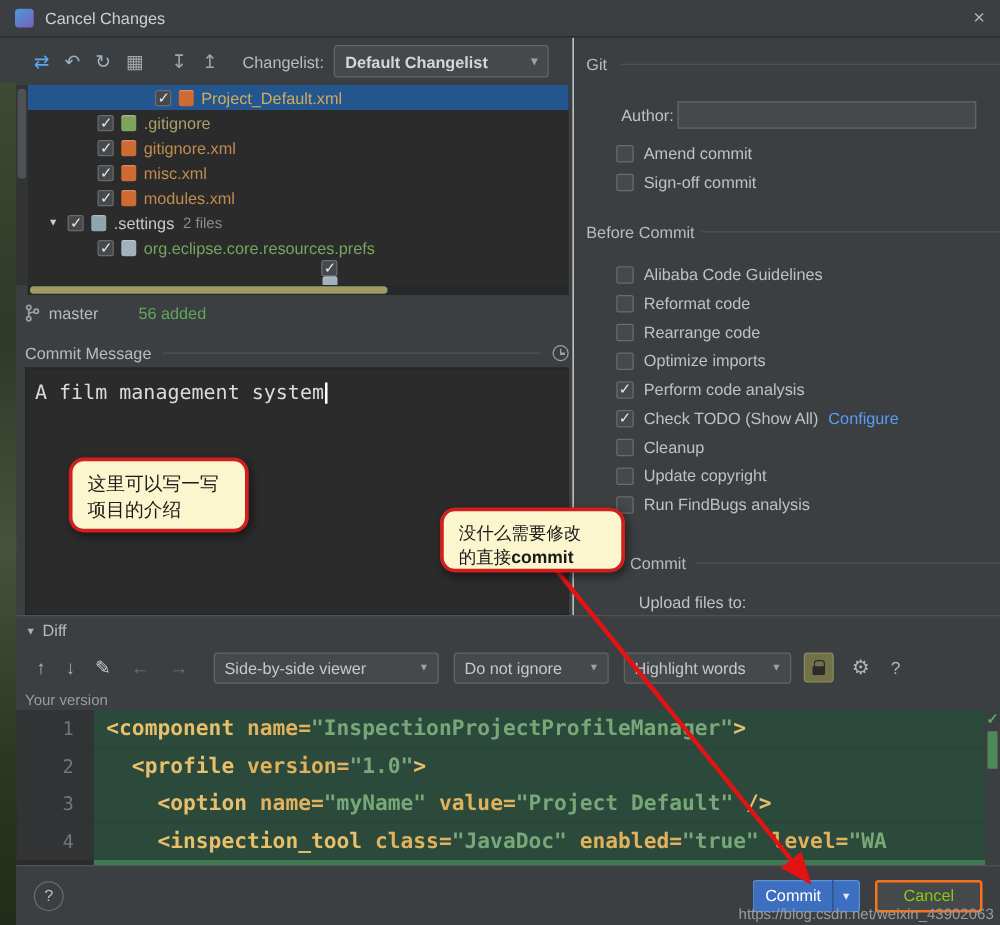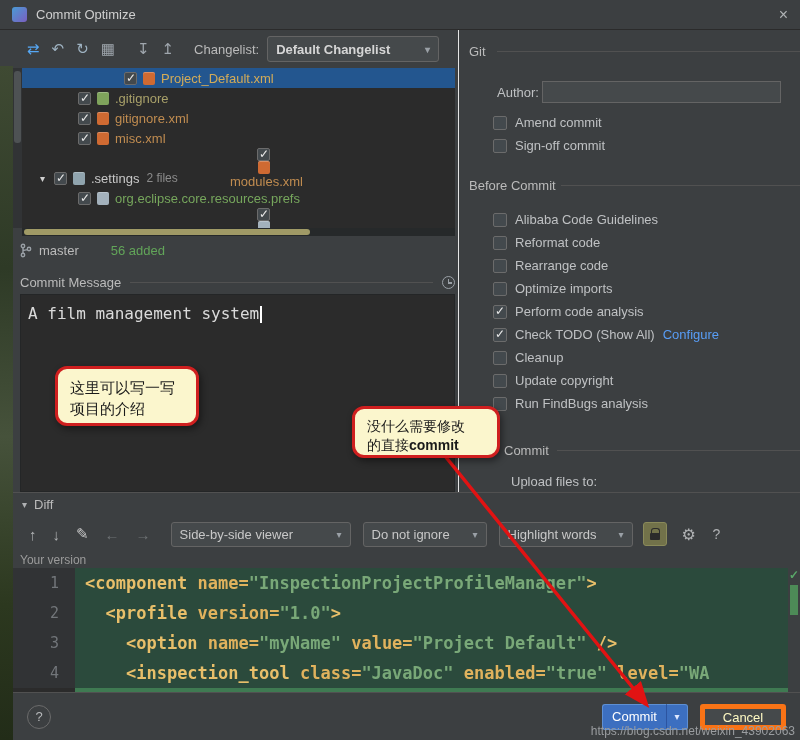--- a/index.html
+++ b/index.html
@@ -130,39 +130,39 @@
   
   .footer { position:absolute; left:13px; top:692px; width:787px; height:48px; background:#3c3f41;
     border-top:1px solid #515151; display:flex; align-items:center; padding:0 14px; z-index:10; }
   .help-btn { width:24px; height:24px; border-radius:50%; border:1px solid #6b6b6b; color:#b6b8ba;
     display:flex; align-items:center; justify-content:center; cursor:pointer; }
   .footer-buttons { margin-left:auto; display:flex; align-items:center; }
   .btn { height:26px; display:flex; align-items:center; justify-content:center; border-radius:3px; cursor:pointer; }
   .btn-commit { width:64px; background:#3c6fc0; border:1px solid #5d8fd4; border-right:none; color:#ffffff; border-radius:3px 0 0 3px; }
   .btn-commit-arrow { width:22px; background:#3c6fc0; border:1px solid #5d8fd4; border-left:1px solid #2c54a0;
     color:#dfe9ff; font-size:10px; border-radius:0 3px 3px 0; }
-  .btn-cancel { width:86px; background:#45494b; border:5px solid #f97316; color:#fef9c3; margin-left:12px;align-items:flex-end; }
+  .btn-cancel { width:86px; background:#45494b; border:2px solid #f97316; color:#84cc16; margin-left:12px; }
 
   
   .callout { position:absolute; background:#fbf6cd; border:3px solid #cf1f1f; border-radius:12px;
     color:#1a1a1a; padding:8px 12px; z-index:20; box-shadow:2px 3px 7px rgba(0,0,0,.45); }
   #callout1 { left:55px; top:366px; width:144px; height:60px; font-size:15px; line-height:21px; }
   #callout2 { left:352px; top:406px; width:148px; height:52px; font-size:14px; line-height:19px; }
   .arrow-overlay { position:absolute; left:420px; top:430px; width:260px; height:295px; z-index:19; pointer-events:none; }
 
   .watermark { position:absolute; right:5px; bottom:2px; font-size:12px; color:#9a9da0; z-index:21; }
 </style>
 </head>
 <body>
 
 <div class="screen" data-name="screen">
 
   <div class="titlebar" data-name="titlebar">
     <span class="dlg-icon" data-name="commit-dialog-icon"></span>
-    <span class="title" data-name="dialog-title">Commit Optimize</span>
+    <span class="title" data-name="dialog-title">Cancel Changes</span>
     <span class="close" data-name="close-button">×</span>
   </div>
 
   <div class="toolbar" data-name="main-toolbar">
     <div class="tb-icons" data-name="toolbar-icons">
         <span class="tb-icon" data-name="show-diff-icon" style="color: rgb(86, 168, 245);">⇄</span>
         <span class="tb-icon" data-name="rollback-icon" style="color: rgb(159, 179, 194);">↶</span>
         <span class="tb-icon" data-name="refresh-icon" style="color: rgb(159, 179, 194);">↻</span>
         <span class="tb-icon" data-name="group-by-icon" style="color: rgb(159, 166, 173);">▦</span>
         <span class="tb-icon" data-name="expand-all-icon" style="color: rgb(159, 166, 173);">↧</span>
@@ -192,21 +192,21 @@
       <div class="tree-row" data-name="tree-row-encodings-xml" style="padding-left: 56px;">
         <span class="cb checked" data-name="file-checkbox"></span>
         <span class="file-icon" data-name="xml-file-icon" style="background: rgb(207, 106, 50);"></span>
         <span class="tree-label" data-name="file-name" style="color: rgb(192, 140, 80);">gitignore.xml</span>
       </div>
       <div class="tree-row" data-name="tree-row-misc-xml" style="padding-left: 56px;">
         <span class="cb checked" data-name="file-checkbox"></span>
         <span class="file-icon" data-name="xml-file-icon" style="background: rgb(207, 106, 50);"></span>
         <span class="tree-label" data-name="file-name" style="color: rgb(192, 140, 80);">misc.xml</span>
       </div>
-      <div class="tree-row" data-name="tree-row-modules-xml" style="padding-left: 56px; flex-direction: column;">
+      <div class="tree-row" data-name="tree-row-modules-xml" style="padding-left: 56px;">
         <span class="cb checked" data-name="file-checkbox"></span>
         <span class="file-icon" data-name="xml-file-icon" style="background: rgb(207, 106, 50);"></span>
         <span class="tree-label" data-name="file-name" style="color: rgb(192, 140, 80);">modules.xml</span>
       </div>
       <div class="tree-row" data-name="tree-row-settings" style="padding-left: 18px;">
         <span class="expander" data-name="expand-arrow-icon">▾</span>
         <span class="cb checked" data-name="file-checkbox"></span>
         <span class="file-icon" data-name="folder-icon" style="background: rgb(144, 164, 174);"></span>
         <span class="tree-label" data-name="file-name" style="color: rgb(200, 200, 200);">.settings</span>
         <span class="tree-suffix" data-name="file-count">2 files</span>

